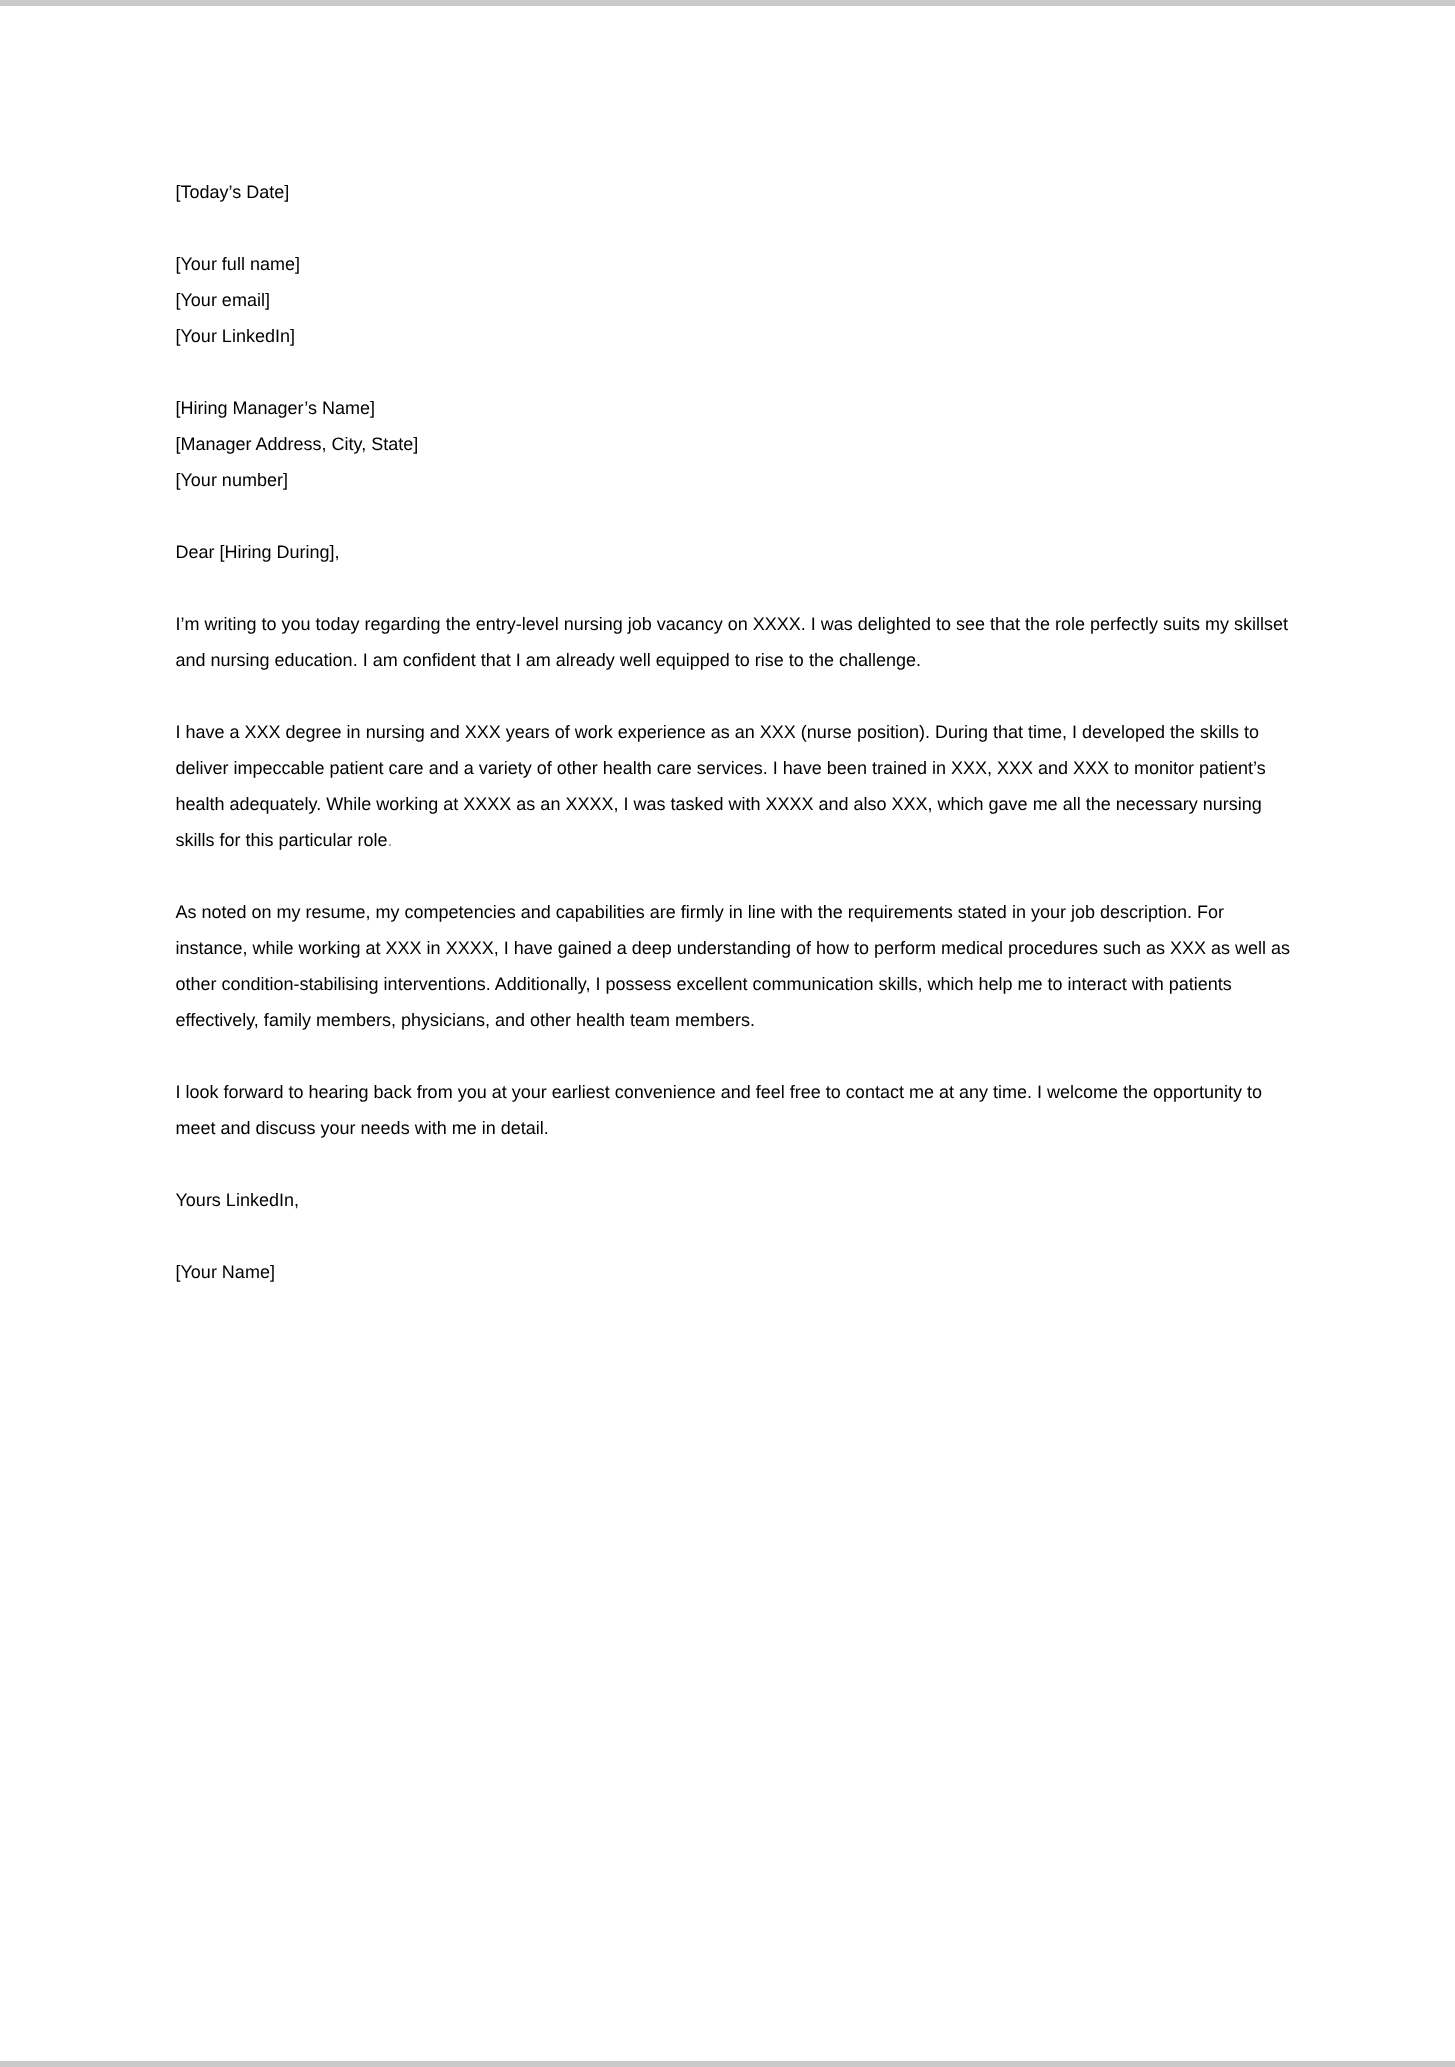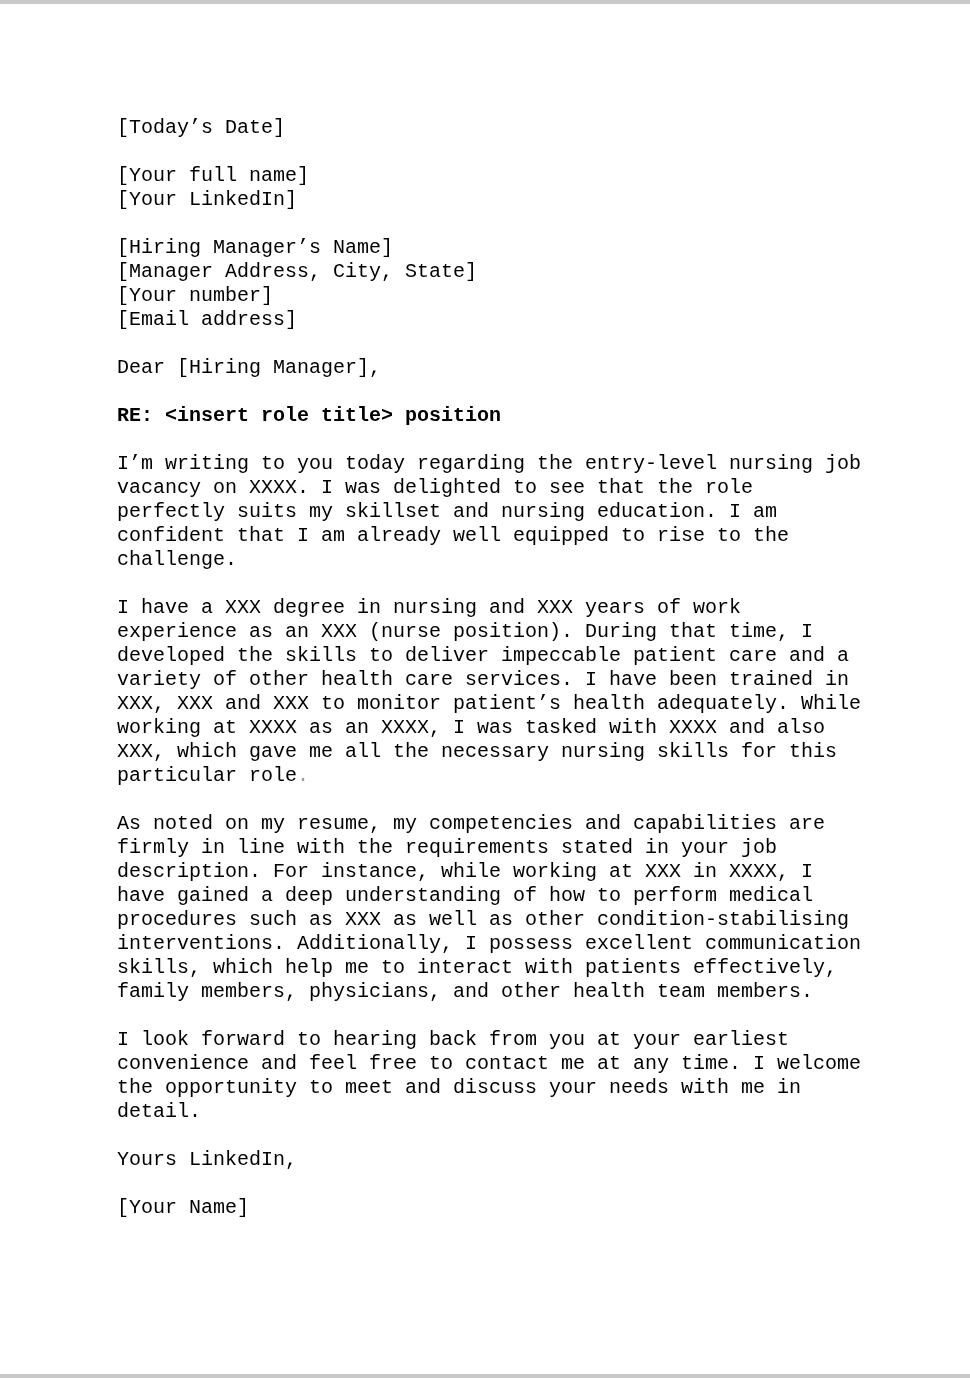--- a/index.html
+++ b/index.html
@@ -23,22 +23,22 @@
     height: 4px;
     background: #c9c9c9;
   }
   .edge-bar.top { top: 0; }
   .edge-bar.bottom { bottom: 0; }
   .letter {
     position: absolute;
     left: 117px;
     top: 116px;
     width: 745px;
-    font-family: Liberation Mono, monospace;
-    font-size: 20px;
+    font-family: Liberation Sans, sans-serif;
+    font-size: 12px;
     line-height: 24px;
     color: #000000;
     -webkit-font-smoothing: antialiased;
   }
   .block {
     margin: 0 0 24px 0;
   }
   .block:last-child {
     margin-bottom: 0;
   }
@@ -59,33 +59,32 @@
   <div class="edge-bar top"></div>
 
   <div class="letter">
 
     <div class="block">
       <div class="line">[Today’s Date]</div>
     </div>
 
     <div class="block">
       <div class="line">[Your full name]</div>
+      <div class="line">[Your email]</div>
       <div class="line">[Your LinkedIn]</div>
     </div>
 
     <div class="block">
       <div class="line">[Hiring Manager’s Name]</div>
       <div class="line">[Manager Address, City, State]</div>
       <div class="line">[Your number]</div>
-      <div class="line">[Email address]</div>
     </div>
 
-    <div class="block">Dear [Hiring Manager],</div>
+    <div class="block">Dear [Hiring During],</div>
 
-    <div class="block subject">RE: &lt;insert role title&gt; position</div>
 
     <div class="block"><span>I’m writing to you today regarding the entry-level nursing job vacancy on XXXX. I was delighted to see that the role perfectly suits my skillset and nursing education. I am confident that I am already well equipped to rise to the challenge.</span></div>
 
     <div class="block"><span>I have a XXX degree in nursing and XXX years of work experience as an XXX (nurse position). During that time, I developed the skills to deliver impeccable patient care and a variety of other health care services. I have been trained in XXX, XXX and XXX to monitor patient’s health adequately. While working at XXXX as an XXXX, I was tasked with XXXX and also XXX, which gave me all the necessary nursing skills for this particular role</span><span class="muted-period">.</span></div>
 
     <div class="block"><span>As noted on my resume, my competencies and capabilities are firmly in line with the requirements stated in your job description. For instance, while working at XXX in XXXX, I have gained a deep understanding of how to perform medical procedures such as XXX as well as other condition-stabilising interventions. Additionally, I possess excellent communication skills, which help me to interact with patients effectively, family members, physicians, and other health team members.</span></div>
 
     <div class="block"><span>I look forward to hearing back from you at your earliest convenience and feel free to contact me at any time. I welcome the opportunity to meet and discuss your needs with me in detail.</span></div>
 
     <div class="block">Yours LinkedIn,</div>

